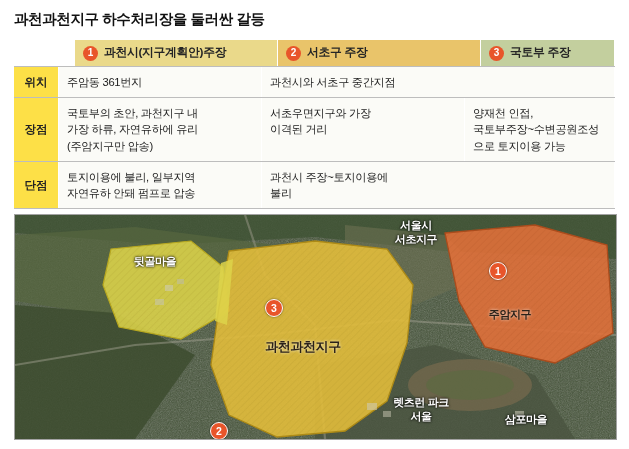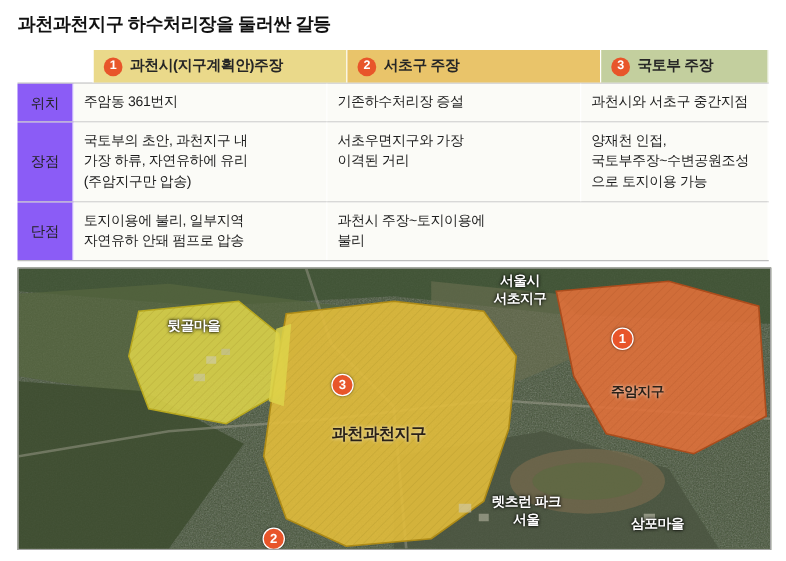--- a/index.html
+++ b/index.html
@@ -56,21 +56,21 @@
   .hcol.h2{width:186px;flex:0 0 186px;background:#e9c46a;}
   .hcol.h3{flex:1;background:#c3cf9e;}
   .num{
     width:15px;height:15px;border-radius:50%;
     background:#e8552a;color:#fff;
     font-size:10px;font-weight:bold;
     display:flex;align-items:center;justify-content:center;
     line-height:1;
   }
   .num.n3{background:#e8552a;}
-  .rowbody .cell-label{background:#8b5cf6;}
+  .rowbody .cell-label{background:#fde047;font-weight:bold;}
   .r-pos .col{background:#fbfbf7;}
   .r-merit .col{background:#fbfbf7;}
   .r-demerit .col{background:#fbfbf7;}
 
   
   .map{
     position:absolute;left:14px;top:214px;width:601px;height:224px;
     overflow:hidden;
     border:1px solid #a3a3a3;
     background:#4d5c3a;
@@ -118,21 +118,20 @@
       </div>
       <div class="hcol h3">
         <span class="num n3">3</span>
         <span>국토부 주장</span>
       </div>
     </div>
 
     <div class="row rowbody r-pos">
       <div class="cell-label">위치</div>
       <div class="col c1">주암동 361번지</div>
-      <div class="col c2">기존하수처리장 증설</div>
       <div class="col c3">과천시와 서초구 중간지점</div>
     </div>
 
     <div class="row rowbody r-merit">
       <div class="cell-label">장점</div>
       <div class="col c1" style="white-space: pre-line;">국토부의 초안, 과천지구 내
 가장 하류, 자연유하에 유리
 (주암지구만 압송)</div>
       <div class="col c2" style="white-space: pre-line;">서초우면지구와 가장
 이격된 거리</div>

